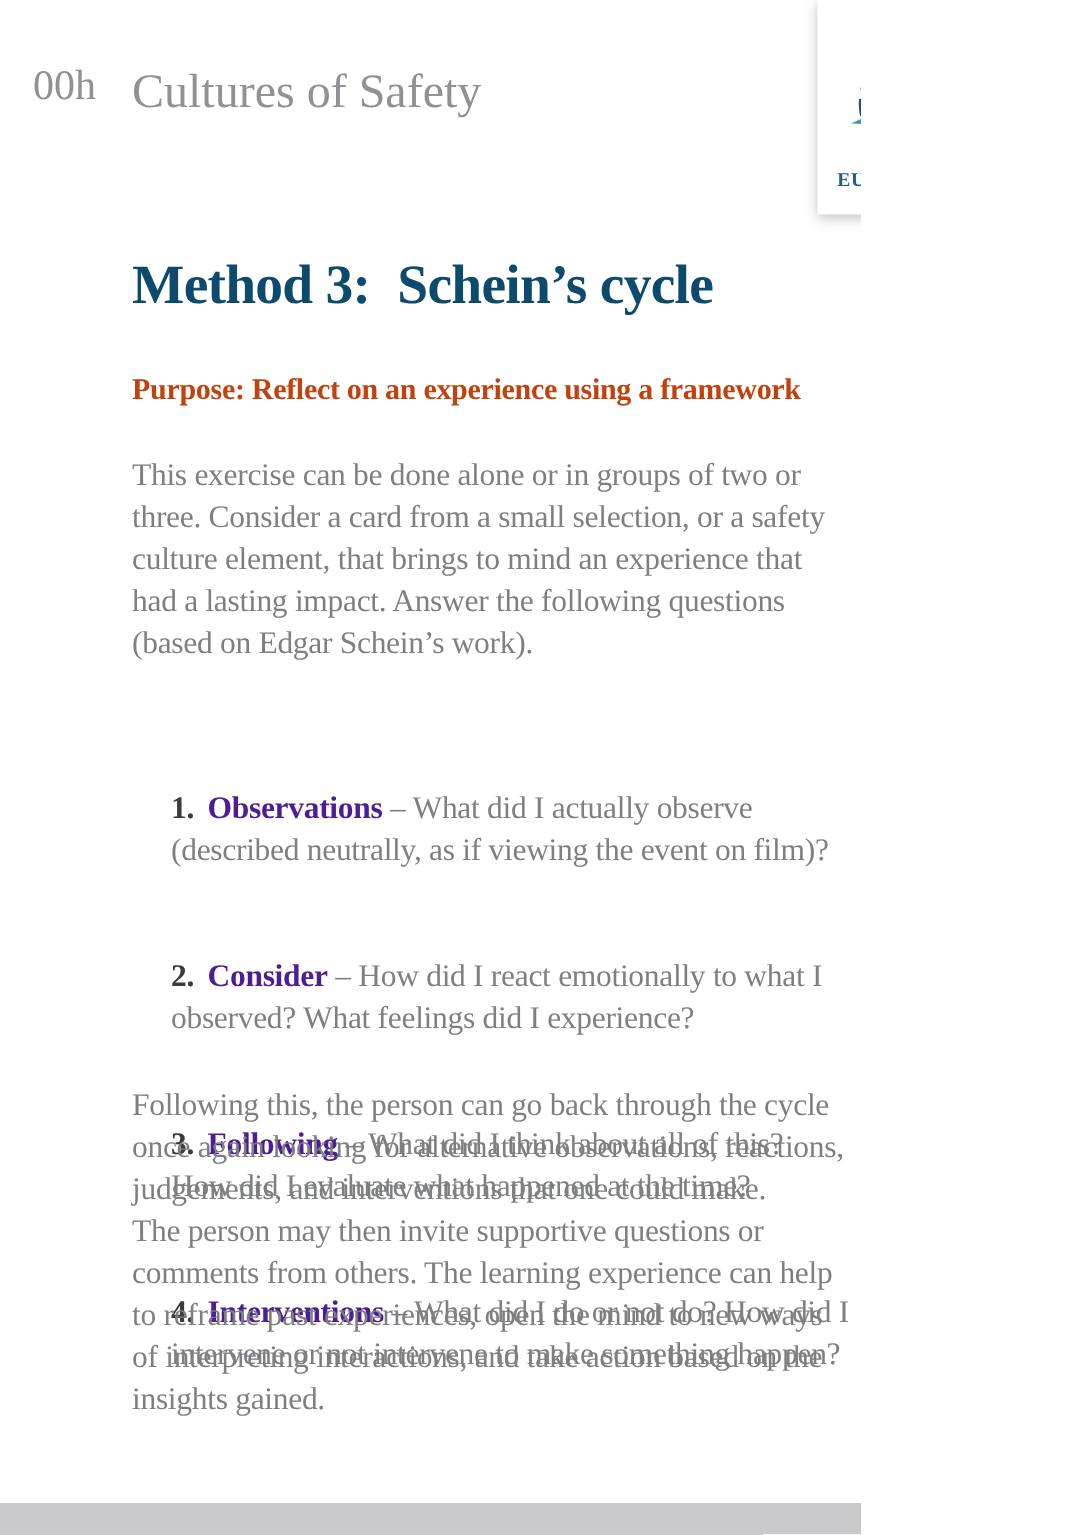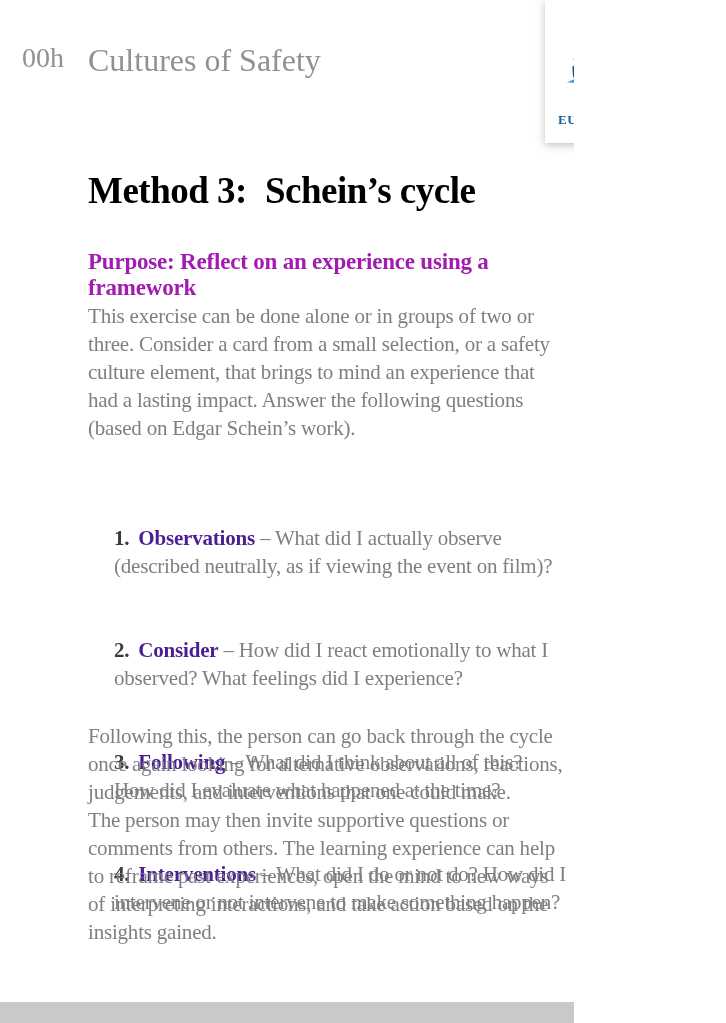--- a/index.html
+++ b/index.html
@@ -18,25 +18,25 @@
     background:#ffffff; box-shadow:0 2px 8px rgba(70,75,85,0.35);
     display:flex; flex-direction:column; align-items:center;
   }
   .logo-svg  { width:135px; height:111px; display:block; }
   .logo-word { font-size:13px; font-weight:bold; color:#1e5f8e; letter-spacing:0.5px; margin-top:1px; }
 
   
   .title {
     position:absolute; left:88px; top:170px; margin:0;
     font-size:37px; line-height:42px; font-weight:bold;
-    color:#000000; letter-spacing:-0.5px;
+    color:#0c4a6e; letter-spacing:-0.5px;
   }
   .purpose {
     position:absolute; left:88px; top:249px; margin:0;
-    font-size:23px; font-weight:bold; color:#a21caf; letter-spacing:-0.2px;
+    font-size:20px; font-weight:bold; color:#c2410c; letter-spacing:-0.2px;
   }
   .bodytext {
     font-size:21px; line-height:28px; color:#7e7f83;
     letter-spacing:-0.2px; white-space:pre-line; margin:0;
   }
   .intro   { position:absolute; left:88px;  top:302px; width:612px; }
   .list    { position:absolute; left:114px; top:468px; width:600px; }
   .closing { position:absolute; left:88px;  top:722px; width:618px; }
   .li      { white-space:pre-line; }
   .li-num  { font-weight:bold; color:#3b3b3d; margin-right:9px; }

